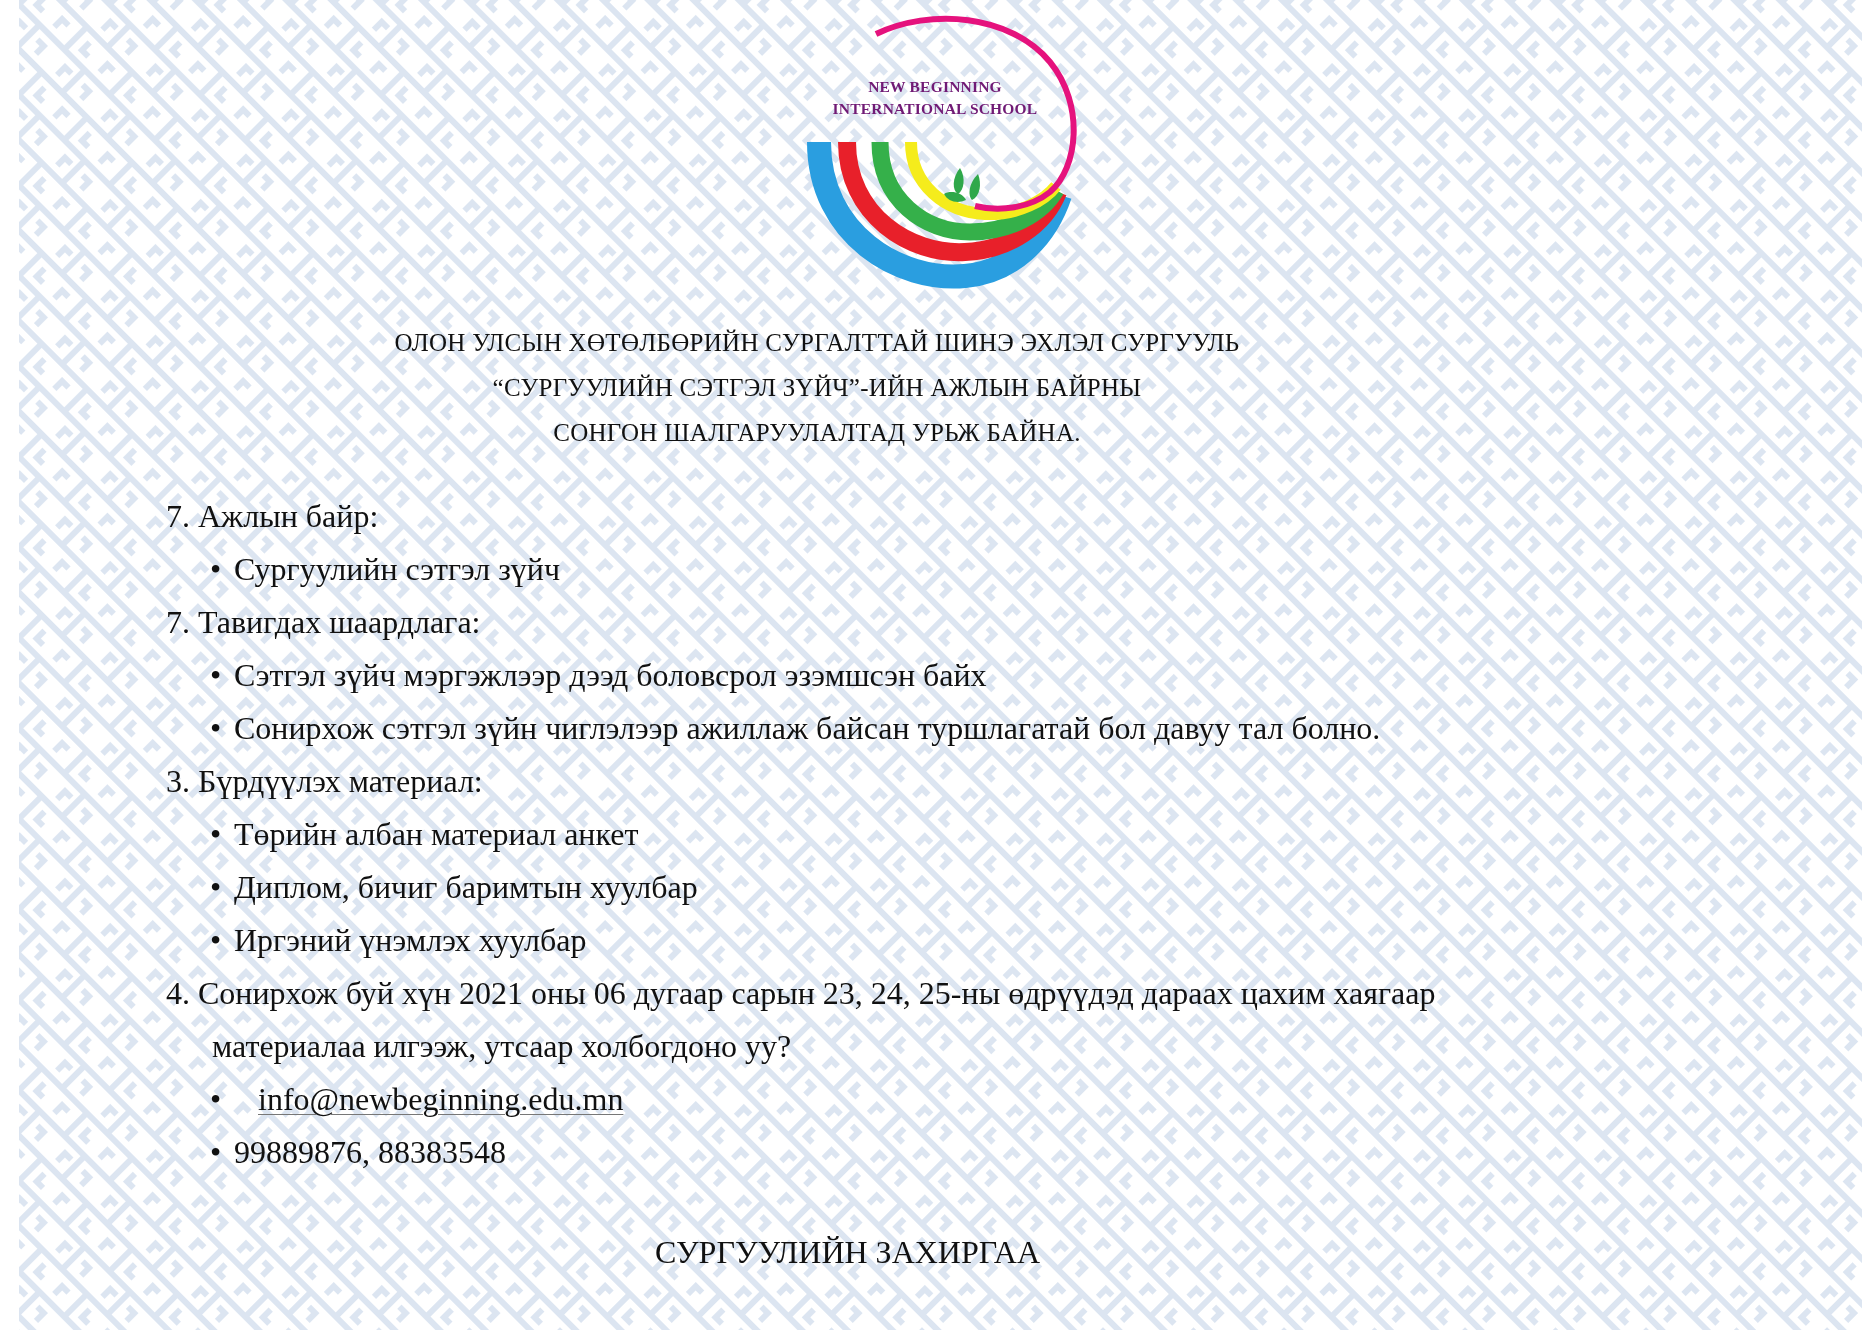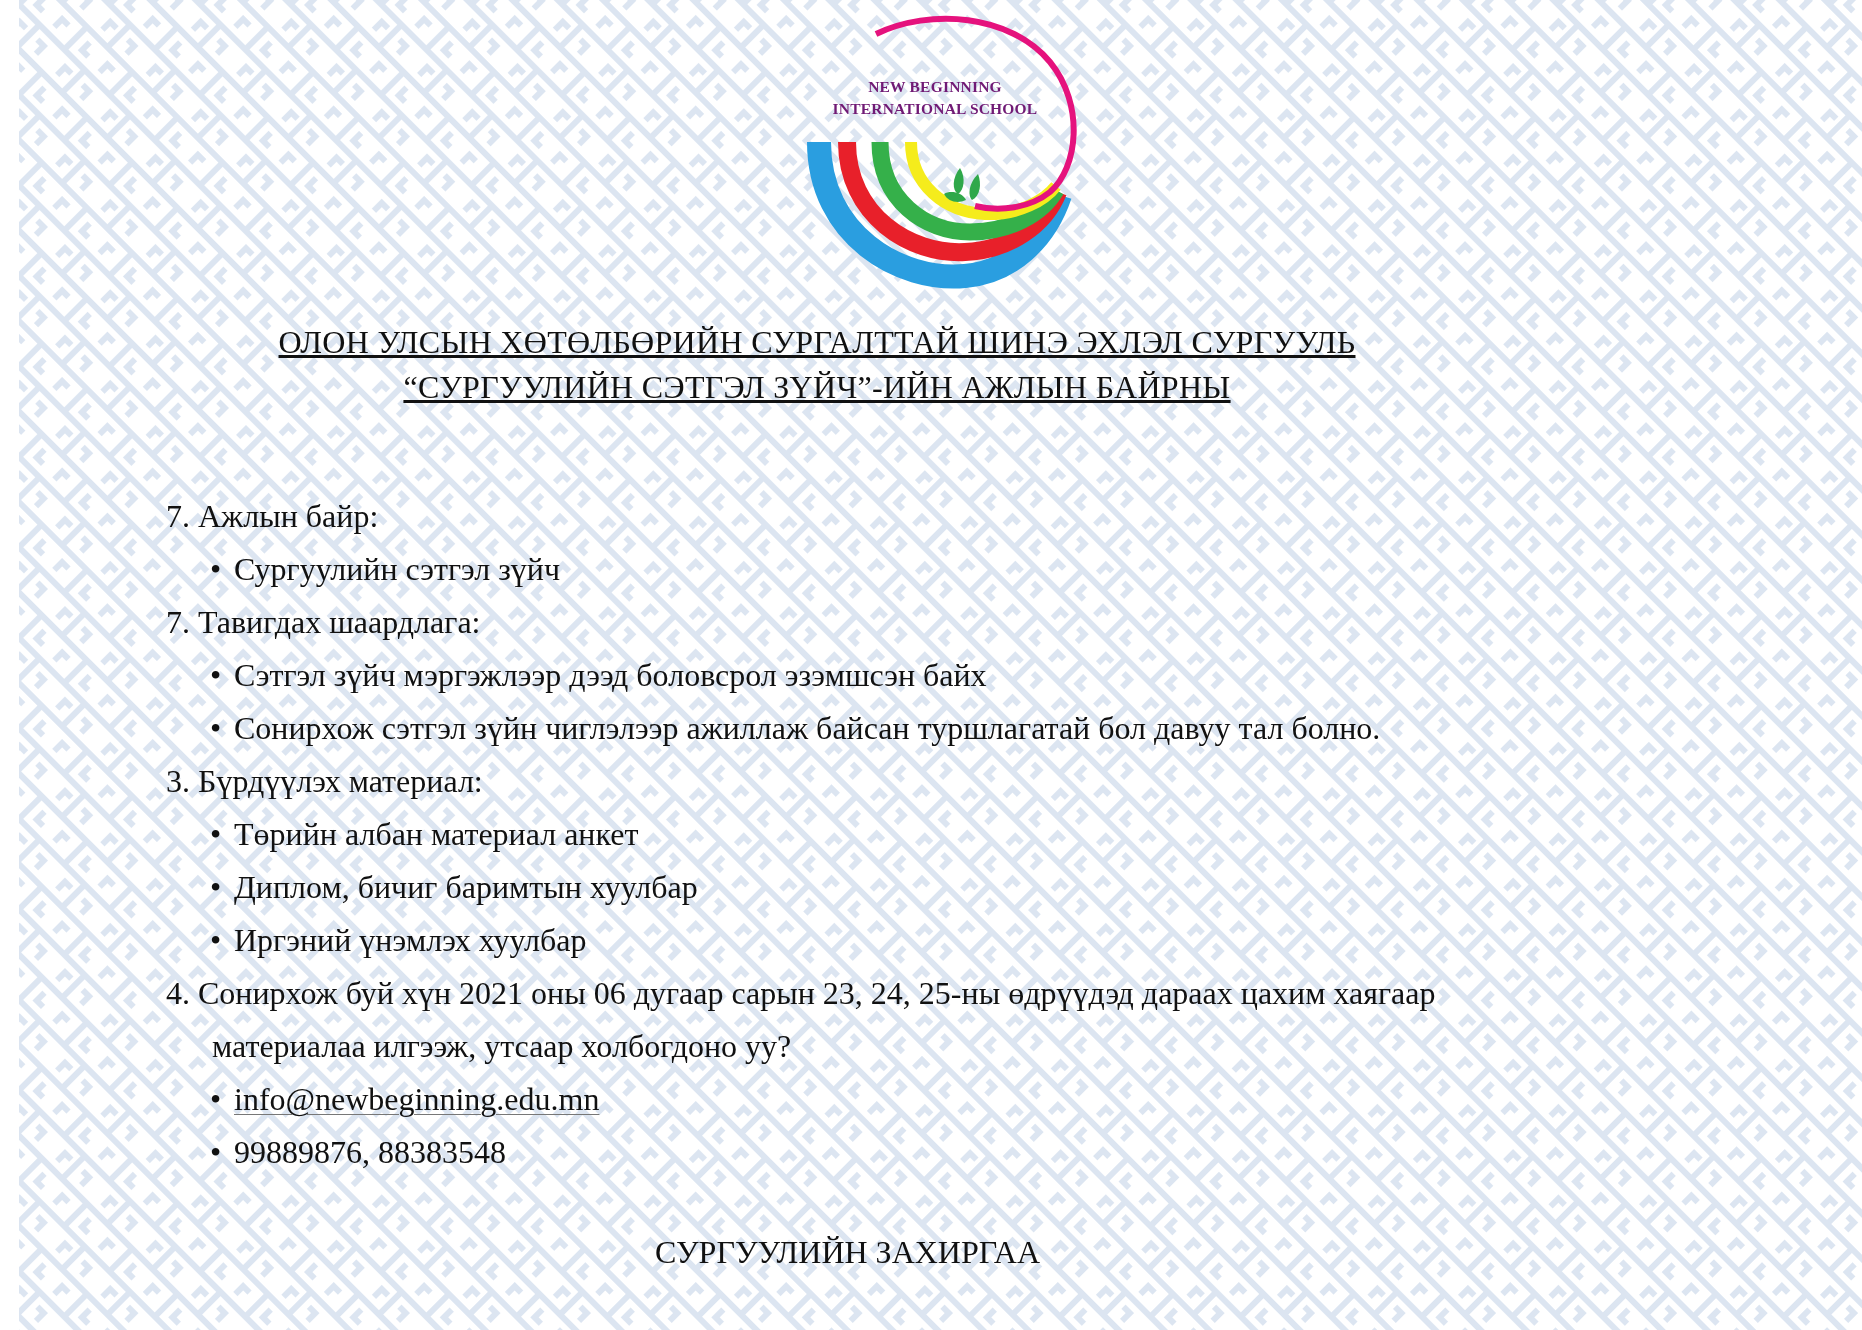--- a/index.html
+++ b/index.html
@@ -38,43 +38,42 @@
       font-weight: bold;
       font-size: 15.5px;
       letter-spacing: 0.2px;
       color: #701a75;
       line-height: 22px;
     }
     .title {
       position: absolute;
       left: 0; width: 1634px;
       text-align: center;
-      font-size: 32px;
+      font-size: 25px;
       line-height: 45px;
       top: 320px;
       letter-spacing: 0.3px;
-      text-decoration: underline;
     }
     .title div { white-space: nowrap; }
     .list {
       position: absolute;
       left: 0; top: 0;
       width: 1862px;
     }
     .line {
       position: absolute;
       font-size: 32px;
       white-space: nowrap;
       line-height: 40px;
     }
     .num { left: 166px; }
     .bullet-line { left: 210px; }
     .cont { left: 212px; }
     .bullet { display: inline-block; width: 24px; }
-    .email { text-decoration: underline; text-decoration-thickness: 1px; text-underline-offset: 4px; text-decoration-color: #777; }
+    .email { text-decoration: underline; text-decoration-thickness: 1px; text-underline-offset: 4px; text-decoration-color: #777; margin-left: 24px; }
     .footer {
       position: absolute;
       left: 0; width: 1695px;
       text-align: center;
       top: 1232px;
       font-size: 32px;
       line-height: 40px;
       padding-left: 0;
     }
     .footer span { margin-left: 0px; }
@@ -128,20 +127,21 @@
     <path d="M978 174 C 968 184, 968 196, 972 200 C 980 196, 982 184, 978 174 Z"></path>
     <path d="M944 194 C 950 190, 962 192, 966 200 C 958 204, 948 202, 944 194 Z"></path>
   </g>
 </svg>
 <div class="logo-text" style="top:76px">NEW BEGINNING</div>
 <div class="logo-text" style="top:98px">INTERNATIONAL SCHOOL</div>
 
 <div class="title">
   <div>ОЛОН УЛСЫН ХӨТӨЛБӨРИЙН СУРГАЛТТАЙ ШИНЭ ЭХЛЭЛ СУРГУУЛЬ</div>
   <div>“СУРГУУЛИЙН СЭТГЭЛ ЗҮЙЧ”-ИЙН АЖЛЫН БАЙРНЫ</div>
+  <div>СОНГОН ШАЛГАРУУЛАЛТАД УРЬЖ БАЙНА.</div>
 </div>
 
 <div class="list">
   <div class="line num" style="top:496px">7. Ажлын байр:</div>
   <div class="line bullet-line" style="top:549px"><span class="bullet">•</span><span>Сургуулийн сэтгэл зүйч</span></div>
 
   <div class="line num" style="top:602px">7. Тавигдах шаардлага:</div>
   <div class="line bullet-line" style="top:655px"><span class="bullet">•</span><span>Сэтгэл зүйч мэргэжлээр дээд боловсрол эзэмшсэн байх</span></div>
   <div class="line bullet-line" style="top:708px"><span class="bullet">•</span><span>Сонирхож сэтгэл зүйн чиглэлээр ажиллаж байсан туршлагатай бол давуу тал болно.</span></div>
 

